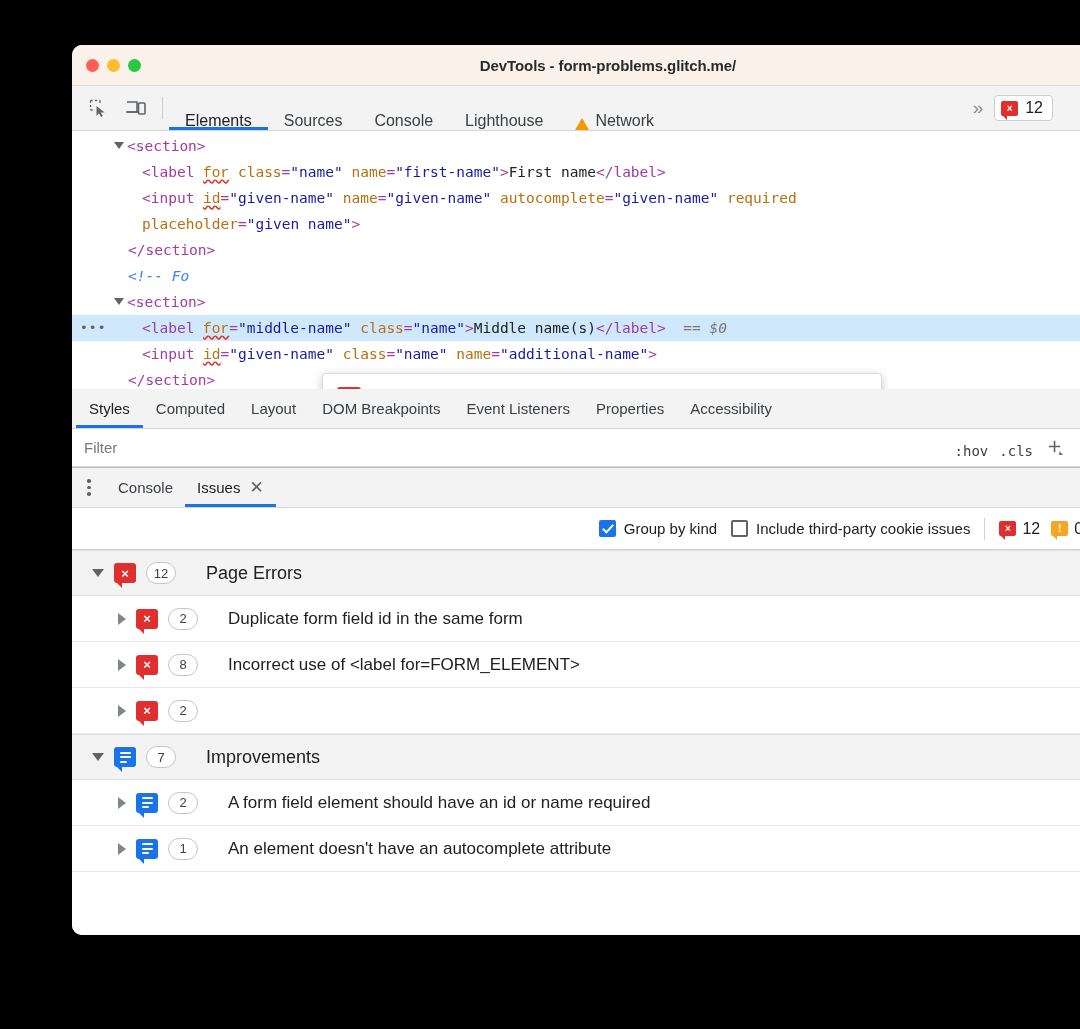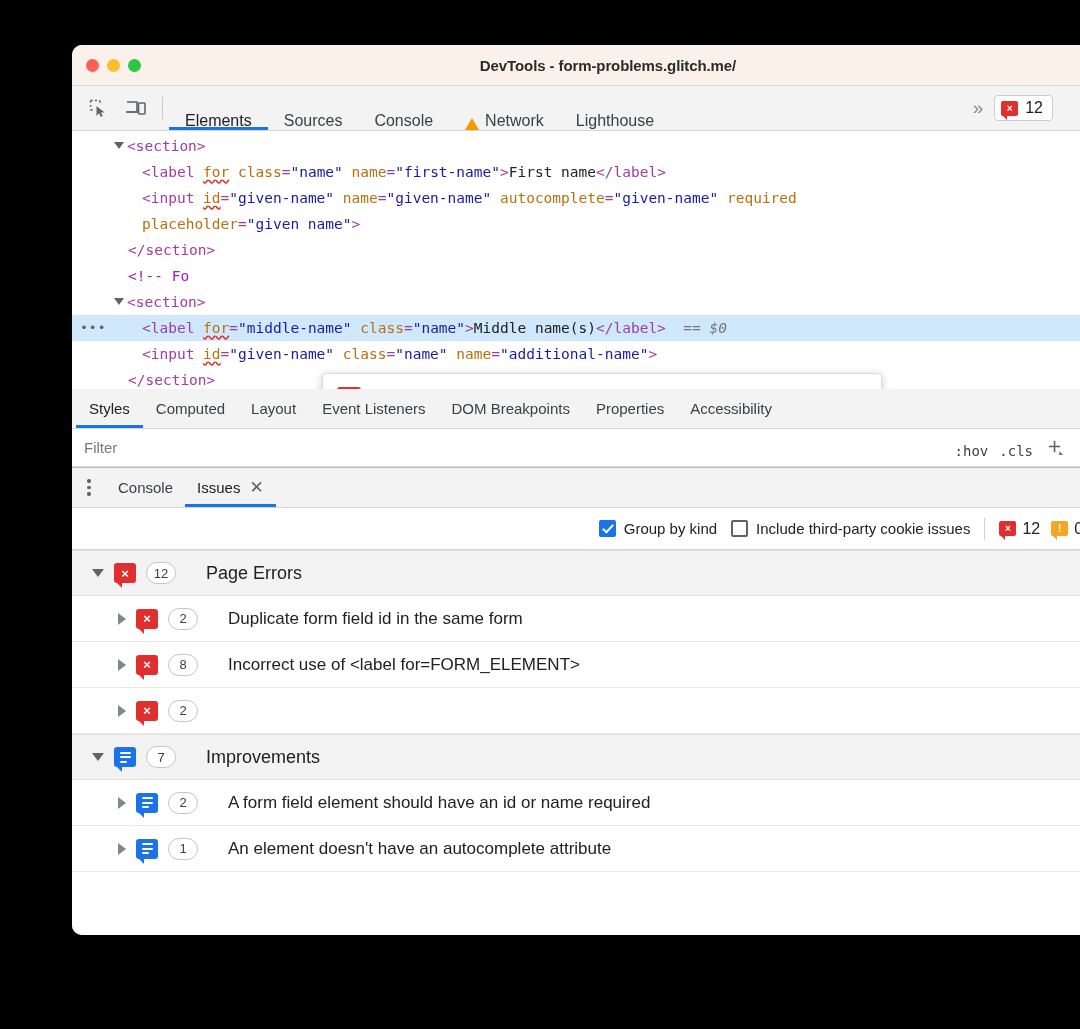--- a/index.html
+++ b/index.html
@@ -150,25 +150,26 @@
     display: inline-block; width: 0; height: 0;
     border-left: 5px solid transparent;
     border-right: 5px solid transparent;
     border-top: 7px solid #5f6368;
     margin-right: 3px; vertical-align: 2px;
   }
   .tag { color: #a23ba2; }
   .attr { color: #b8700f; }
   .val { color: #1a1aa6; }
   .txt { color: #222; }
-  .cmt { color: #a21caf; }
+  .cmt { color: #3b82f6; font-style: italic; }
   .dollar { color: #777; font-style: italic; }
   .squig {
     text-decoration: underline wavy #d93025;
     text-underline-offset: 2px;
+    font-family: Liberation Mono, monospace;
   }
 
   
   .tooltip {
     position: absolute;
     left: 250px; top: 242px;
     width: 560px;
     background: #fff;
     border: 1px solid #dadce0;
     border-radius: 4px;
@@ -432,25 +433,25 @@
       <div class="tab active">
         <span>Elements</span>
       </div>
       <div class="tab">
         <span>Sources</span>
       </div>
       <div class="tab">
         <span>Console</span>
       </div>
       <div class="tab">
+        <span>Lighthouse</span>
+      </div>
+      <div class="tab">
         <span class="warn-tri"></span>
         <span>Network</span>
-      </div>
-      <div class="tab">
-        <span>Lighthouse</span>
       </div>
     </div>
     <div class="tb-right">
       <div class="chevrons">»</div>
       <div class="errbox">
         <span class="bubble red">
           <span>×</span>
         </span>
         <span class="cnt">12</span>
       </div>
@@ -489,22 +490,22 @@
       <a class="tt-link" href="#">View issue:</a>
       <span class="tt-text">Incorrect use of &lt;label for=FORM_ELEMENT&gt;</span>
     </div>
   </div>
 
 
   <div class="sidetabs">
     <div class="stab active">Styles</div>
     <div class="stab">Computed</div>
     <div class="stab">Layout</div>
+    <div class="stab">DOM Breakpoints</div>
     <div class="stab">Event Listeners</div>
-    <div class="stab">DOM Breakpoints</div>
     <div class="stab">Properties</div>
     <div class="stab">Accessibility</div>
   </div>
 
   <div class="filterrow">
     <input class="filter-input" type="text" placeholder="Filter" style="">
     <div class="frtools">
       <span class="ftxt">:hov</span>
       <span class="ftxt">.cls</span>
       <span class="fico">

